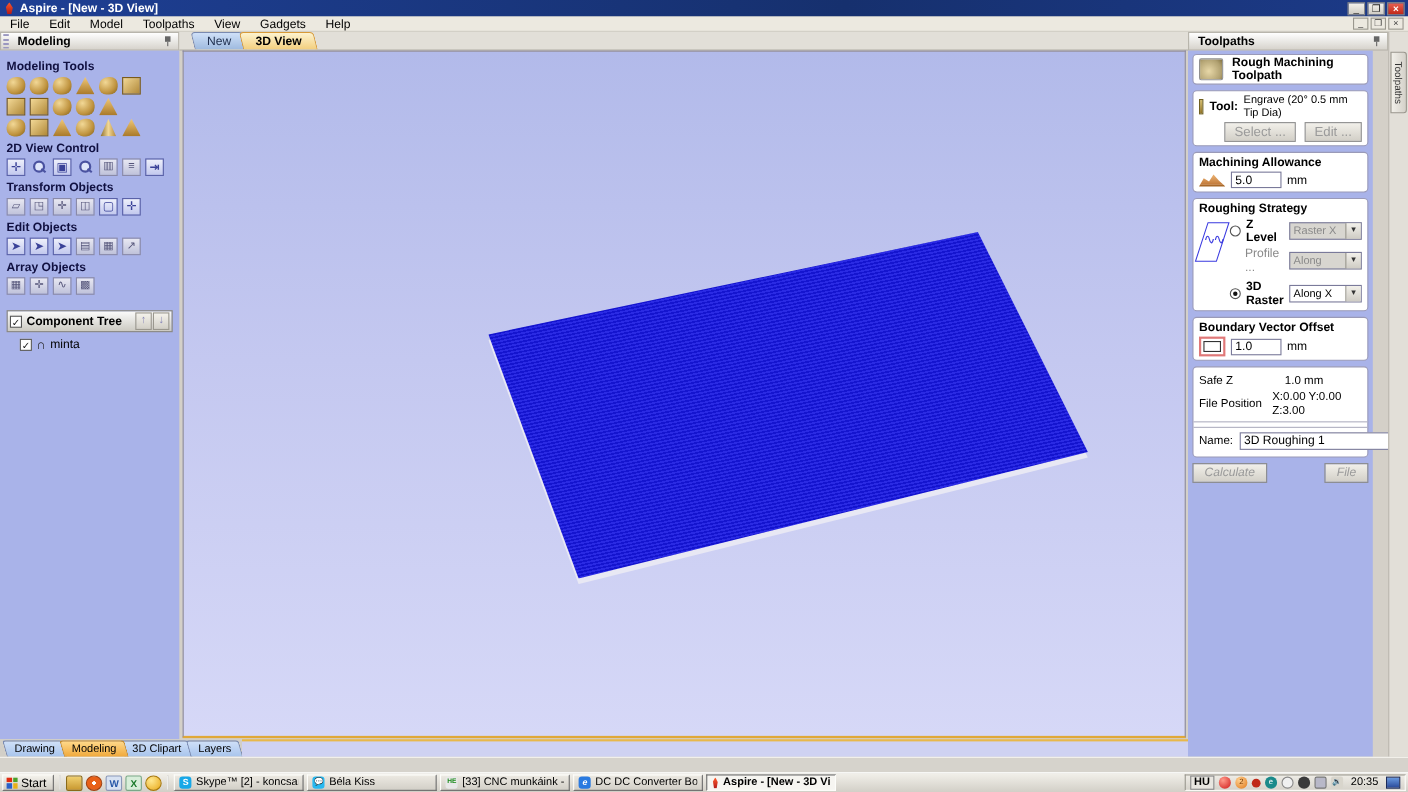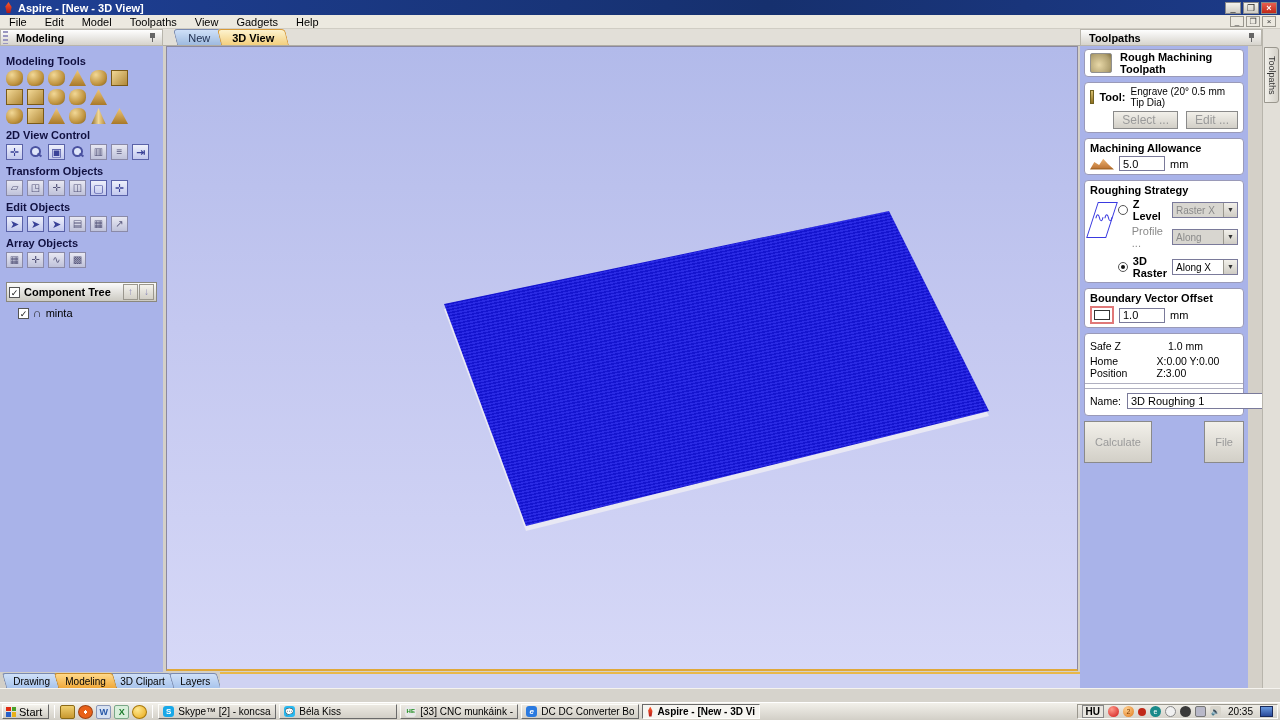--- a/index.html
+++ b/index.html
@@ -116,21 +116,21 @@
   .squiggle { width:38px; height:44px; position:relative; }
   .squiggle:before { content:""; position:absolute; inset:4px 2px; border:1px solid #3a3ae0; transform:skewX(-18deg); }
   .squiggle:after { content:"∿∿"; position:absolute; left:4px; top:12px; color:#3a3ae0; font-size:13px; letter-spacing:-2px; }
   .bvo-icon { width:24px; height:18px; background:#fff; border:2px solid #e07878; outline:1px solid #333; outline-offset:-5px; }
   .inforow { display:flex; align-items:center; margin:3px 0; font-size:10.5px; }
   .inforow .k { width:78px; }
   .hr { border-top:1px solid #b0b0c0; margin:4px -5px; }
   input.nameinput { flex:1; height:16px; border:1px solid #7a7a9a; font-size:11px; padding:0 3px;
     font-family:"Liberation Sans",sans-serif; }
   #rp-buttons { display:flex; justify-content:space-between; margin-top:4px; }
-  .btn.big { padding:14px 10px; font-size:11px; }
+  .btn.big { padding:2px 10px; font-size:11px;font-style:italic; }
 
   
   #rightstrip { left:1262px; top:29px; width:18px; height:659px; background:#e2dfd8; border-left:1px solid #b8b5ac; }
   #verttab { margin:18px auto 0; width:15px; height:56px; background:linear-gradient(90deg,#f2f0ea,#d4d1c9);
     border:1px solid #9a978e; border-radius:0 3px 3px 0; writing-mode:vertical-rl; font-size:9px;
     display:flex; align-items:center; justify-content:center; color:#333; }
 
   
   #bottomtabs { left:0; top:672px; width:220px; height:16px; background:#d2cfc8; display:flex;
     align-items:flex-end; padding-left:4px; }
@@ -383,21 +383,21 @@
         <span>mm</span>
       </div>
     </div>
 
     <div class="card">
       <div class="inforow">
         <span class="k">Safe Z</span>
         <span>1.0 mm</span>
       </div>
       <div class="inforow">
-        <span class="k">Home Position</span>
+        <span class="k">File Position</span>
         <span>X:0.00 Y:0.00 Z:3.00</span>
       </div>
       <div class="hr"></div>
       <div class="hr"></div>
       <div class="inforow">
         <span>Name:</span>
         <input class="nameinput" style="margin-left: 6px;" value="3D Roughing 1">
       </div>
     </div>
 

